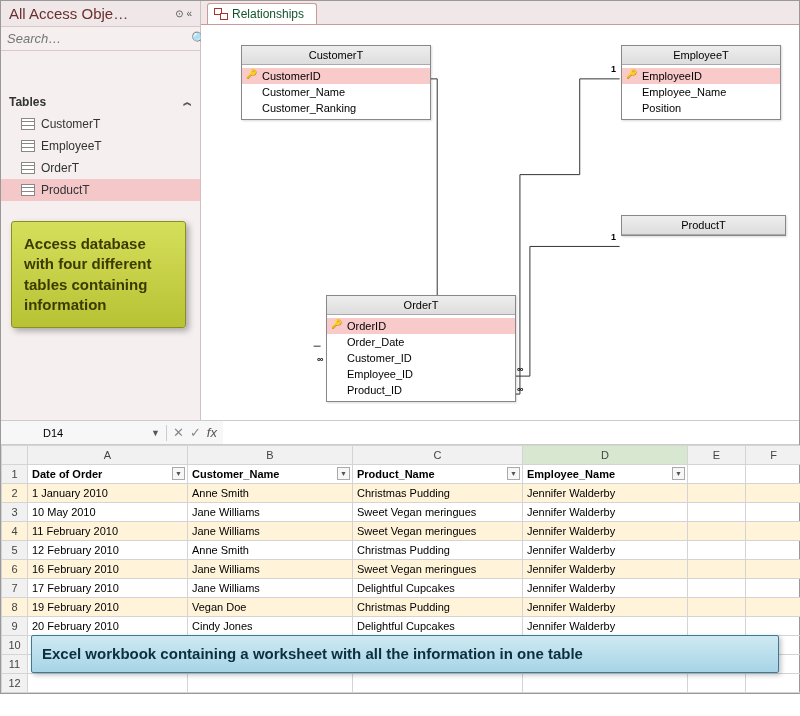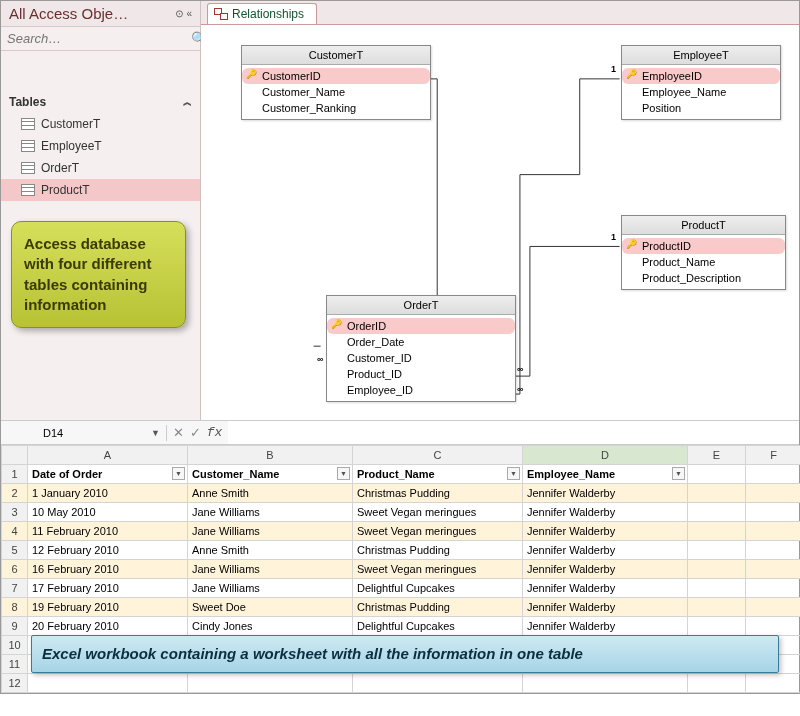--- a/index.html
+++ b/index.html
@@ -16,64 +16,64 @@
 .nav-search input { flex: 1; border: none; background: transparent; font-style: italic; color: #777; font-size: 13px; padding: 2px; outline: none; }
 .nav-search .mag { color: #b36; font-size: 13px; padding: 0 4px; cursor: pointer; }
 .nav-group { padding: 4px 8px; font-weight: bold; color: #333; display: flex; justify-content: space-between; align-items: center; margin-top: 40px; }
 .nav-group .caret { font-size: 9px; color: #555; }
 .nav-item { display: flex; align-items: center; padding: 4px 8px 4px 20px; color: #333; cursor: pointer; }
 .nav-item.sel { background: #f4c8c8; }
 .nav-item .tblico { width: 14px; height: 12px; margin-right: 6px; background: linear-gradient(#fff,#fff); border: 1px solid #888; position: relative; }
 .nav-item .tblico::before { content: ""; position: absolute; top: 2px; left: 0; right: 0; height: 1px; background: #888; }
 .nav-item .tblico::after { content: ""; position: absolute; top: 6px; left: 0; right: 0; height: 1px; background: #888; }
 
-.callout-green { position: absolute; left: 10px; top: 220px; width: 175px; padding: 12px; font-family: "Trebuchet MS", sans-serif; font-size: 15px; font-weight: bold; color: #3b3b00; background: linear-gradient(#d6df5a,#b8c234); border: 1px solid #8a9020; border-radius: 10px; box-shadow: 3px 3px 6px rgba(0,0,0,.3); line-height: 1.35; }
+.callout-green { position: absolute; left: 10px; top: 220px; width: 175px; padding: 12px; font-family: "Trebuchet MS", sans-serif; font-size: 15px; font-weight: bold; color: #3b3b00; background: linear-gradient(#d6df5a,#b8c234); border: 1px solid #8a9020; border-radius: 3px; box-shadow: 3px 3px 6px rgba(0,0,0,.3); line-height: 1.35; }
 
 .canvas-wrap { flex: 1; background: #fff; position: relative; overflow: hidden; }
 .tab-strip { height: 24px; background: #f0e8e8; border-bottom: 1px solid #c99; display: flex; align-items: flex-end; padding-left: 6px; }
 .tab { background: #fff; border: 1px solid #c99; border-bottom: none; border-radius: 3px 3px 0 0; padding: 3px 12px 3px 6px; font-size: 12px; color: #14532d; display: flex; align-items: center; gap: 4px; }
 .tab .relico { width: 14px; height: 12px; position: relative; }
 .tab .relico::before { content:""; position:absolute; width:6px; height:5px; border:1px solid #a33; background:#fff; left:0; top:0; }
 .tab .relico::after { content:""; position:absolute; width:6px; height:5px; border:1px solid #a33; background:#fff; right:0; bottom:0; }
 
 .canvas { position: relative; width: 100%; height: calc(100% - 24px); background: #fff; }
 
 .tbox { position: absolute; background: #fff; border: 1px solid #888; box-shadow: 1px 1px 2px rgba(0,0,0,.15); font-size: 11px; }
 .tbox .thead { background: linear-gradient(#eee,#ddd); border-bottom: 1px solid #aaa; text-align: center; padding: 3px 0; font-weight: normal; }
 .tbox .flds { padding: 3px 0; }
 .tbox .fld { padding: 2px 8px 2px 20px; position: relative; white-space: nowrap; }
-.tbox .fld.pk { background: #f9caca; border-radius: 6px; }
+.tbox .fld.pk { background: #f9caca; }
 .tbox .fld.pk::before { content: "🔑"; position: absolute; left: 4px; top: 1px; font-size: 9px; }
 
 svg.lines { position: absolute; inset: 0; width: 100%; height: 100%; pointer-events: none; }
 svg.lines line, svg.lines path { stroke: #333; stroke-width: 1; fill: none; }
 .endlbl { position: absolute; font-size: 9px; font-weight: bold; color: #000; line-height: 1; }
 .infmark { letter-spacing: -1px; }
 
 
 .excel { background: #fff; font-size: 11px; position: relative; }
 
 .fxbar { display: flex; align-items: center; height: 24px; border-bottom: 1px solid #ccc; background: #f7f7f7; }
 .namebox { width: 130px; padding: 2px 6px; border-right: 1px solid #ccc; display: flex; align-items: center; justify-content: space-between; margin-left: 36px; }
 .namebox .dd { font-size: 9px; color: #555; }
 .fxbtns { display: flex; align-items: center; gap: 6px; padding: 0 6px; color: #888; }
 .fxbtns span { cursor: pointer; font-size: 13px; }
-.fxbtns .fx { font-style: italic; font-family: Liberation Mono, monospace; color: #555; }
+.fxbtns .fx { font-style: italic; font-family: Liberation Sans, sans-serif; color: #555; }
 .fxinput { flex: 1; height: 100%; border: none; outline: none; padding: 0 6px; }
 
 table.grid { border-collapse: collapse; width: 100%; table-layout: fixed; }
 table.grid th, table.grid td { border: 1px solid #d4d4d4; height: 19px; padding: 1px 4px; text-align: left; overflow: hidden; white-space: nowrap; }
 table.grid thead th { background: #f1f1f1; font-weight: normal; text-align: center; color: #444; }
 table.grid .rownum { background: #f1f1f1; text-align: center; width: 26px; color: #444; }
 table.grid .hdr { font-weight: bold; background: #fff; position: relative; margin-left: 13px; }
 table.grid .hdr .filt { position: absolute; right: 2px; top: 2px; width: 13px; height: 13px; border: 1px solid #aaa; background: #f7f7f7; display: flex; align-items: center; justify-content: center; font-size: 7px; color: #555; cursor: pointer; }
 table.grid .band td { background: #fff4da; }
 table.grid th.selcol { background: #d8e8d0; }
 
-.callout-blue { position: absolute; left: 30px; right: 20px;  margin-top: -58px; padding: 8px 10px; font-family: "Trebuchet MS", sans-serif; font-size: 15px; font-weight: bold; color: #0b2e40; background: linear-gradient(#cfe9f2,#a6d4e6); border: 1px solid #3a7b98; border-radius: 2px; box-shadow: 2px 2px 5px rgba(0,0,0,.25); line-height: 1.3; font-style: italic; }
+.callout-blue { position: absolute; left: 30px; right: 20px;  margin-top: -58px; padding: 8px 10px; font-family: "Trebuchet MS", sans-serif; font-size: 15px; font-weight: bold; color: #0b2e40; background: linear-gradient(#cfe9f2,#a6d4e6); border: 1px solid #3a7b98; border-radius: 2px; box-shadow: 2px 2px 5px rgba(0,0,0,.25); line-height: 1.3; }
 </style>
 </head>
 <body>
 
 <div class="app">
 
   <div class="access">
 
     <div class="navpane">
       <div class="nav-header">
@@ -147,34 +147,29 @@
         <div class="tbox" id="box-employee" style="left:420px; top:20px; width:160px;">
             <div class="thead">EmployeeT</div>
             <div class="flds">
               <div class="fld pk">EmployeeID</div>
               <div class="fld">Employee_Name</div>
               <div class="fld">Position</div>
             </div>
           </div>
         <div class="tbox" id="box-product" style="left:420px; top:190px; width:165px;">
             <div class="thead">ProductT</div>
-            <div class="flds">
-              <div class="fld pk">ProductID</div>
-              <div class="fld">Product_Name</div>
-              <div class="fld">Product_Description</div>
-            </div>
           </div>
         <div class="tbox" id="box-order" style="left:125px; top:270px; width:190px;">
             <div class="thead">OrderT</div>
             <div class="flds">
               <div class="fld pk">OrderID</div>
               <div class="fld">Order_Date</div>
               <div class="fld">Customer_ID</div>
+              <div class="fld">Employee_ID</div>
               <div class="fld">Product_ID</div>
-              <div class="fld">Employee_ID</div>
             </div>
           </div>
       </div>
     </div>
   </div>
 
   <div class="excel">
     <div class="fxbar">
       <div class="namebox">
         <span>D14</span>
@@ -269,21 +264,21 @@
             <td>17 February 2010</td>
             <td>Jane Williams</td>
             <td>Delightful Cupcakes</td>
             <td>Jennifer Walderby</td>
             <td></td>
             <td></td>
           </tr>
           <tr class="band">
             <td class="rownum">8</td>
             <td>19 February 2010</td>
-            <td>Sweet Doe</td>
+            <td>Vegan Doe</td>
             <td>Christmas Pudding</td>
             <td>Jennifer Walderby</td>
             <td></td>
             <td></td>
           </tr>
           <tr>
             <td class="rownum">9</td>
             <td>20 February 2010</td>
             <td>Cindy Jones</td>
             <td>Delightful Cupcakes</td>

